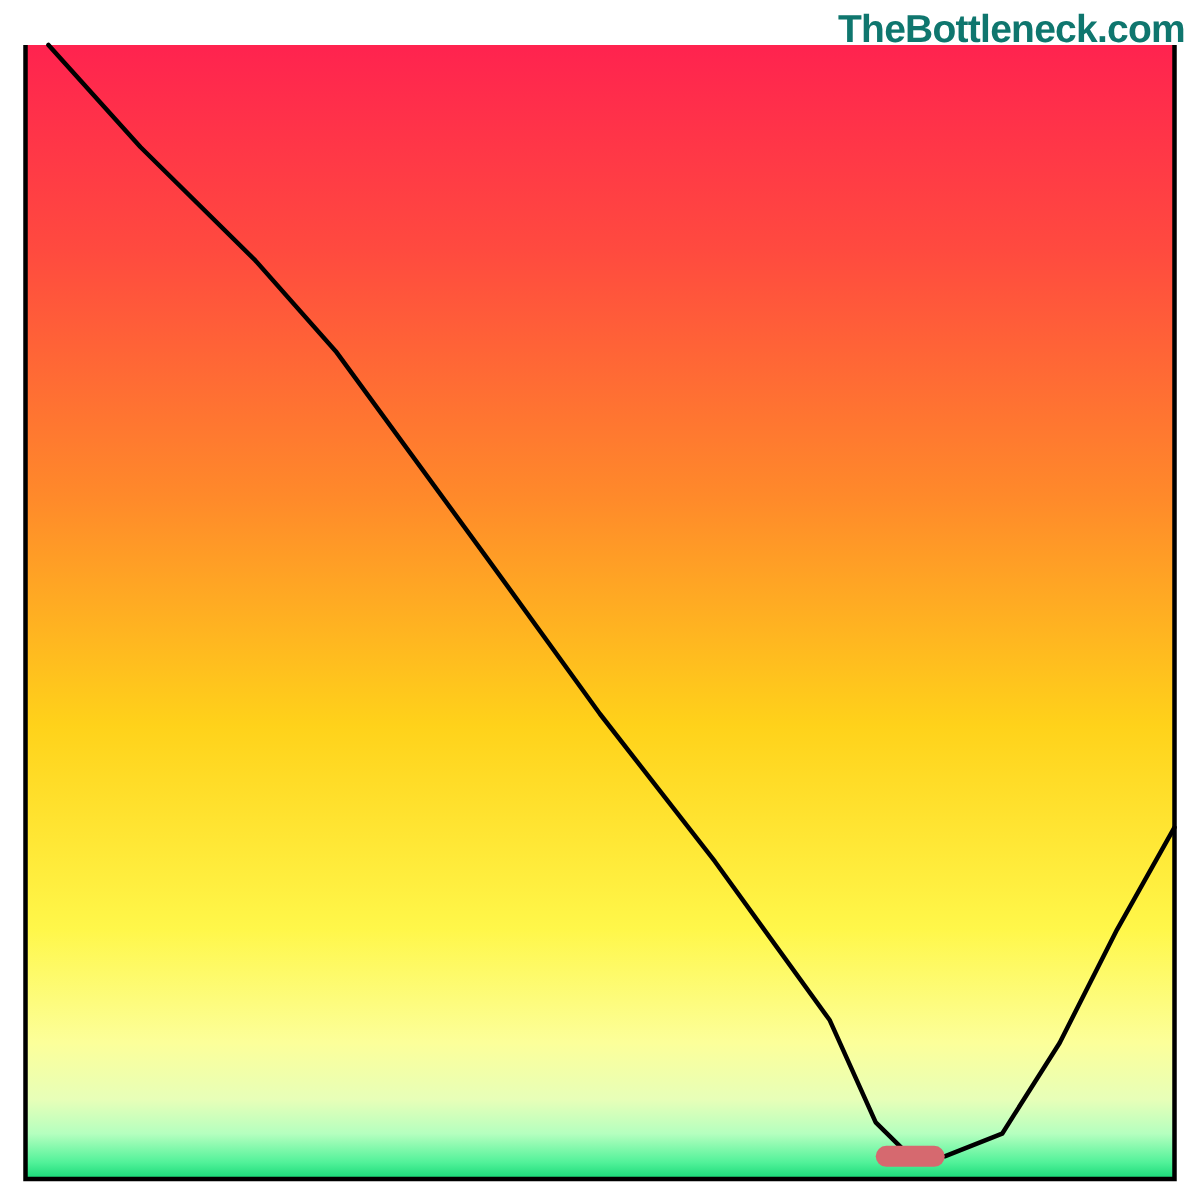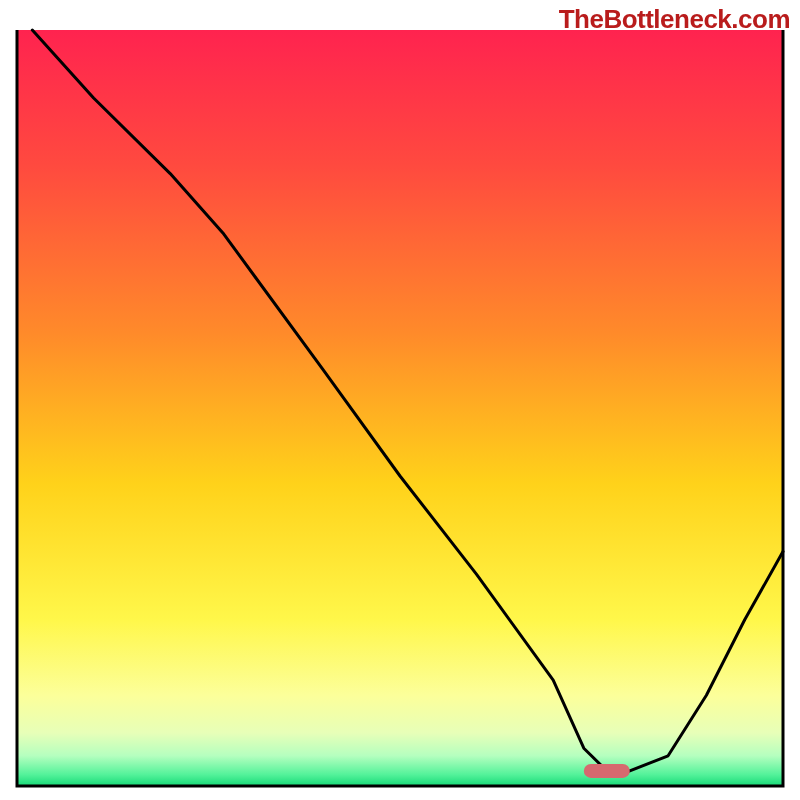--- a/index.html
+++ b/index.html
@@ -15,21 +15,21 @@
     position: relative;
     width: 800px;
     height: 800px;
   }
   .watermark {
     position: absolute;
     top: 4px;
     right: 10px;
     font-size: 26px;
     font-weight: 600;
-    color: #b91c1c;
+    color: #0f766e;
     letter-spacing: -0.5px;
     pointer-events: none;
     text-align: center;
   }
   svg {
     display: block;
   }
 </style>
 </head>
 <body>

